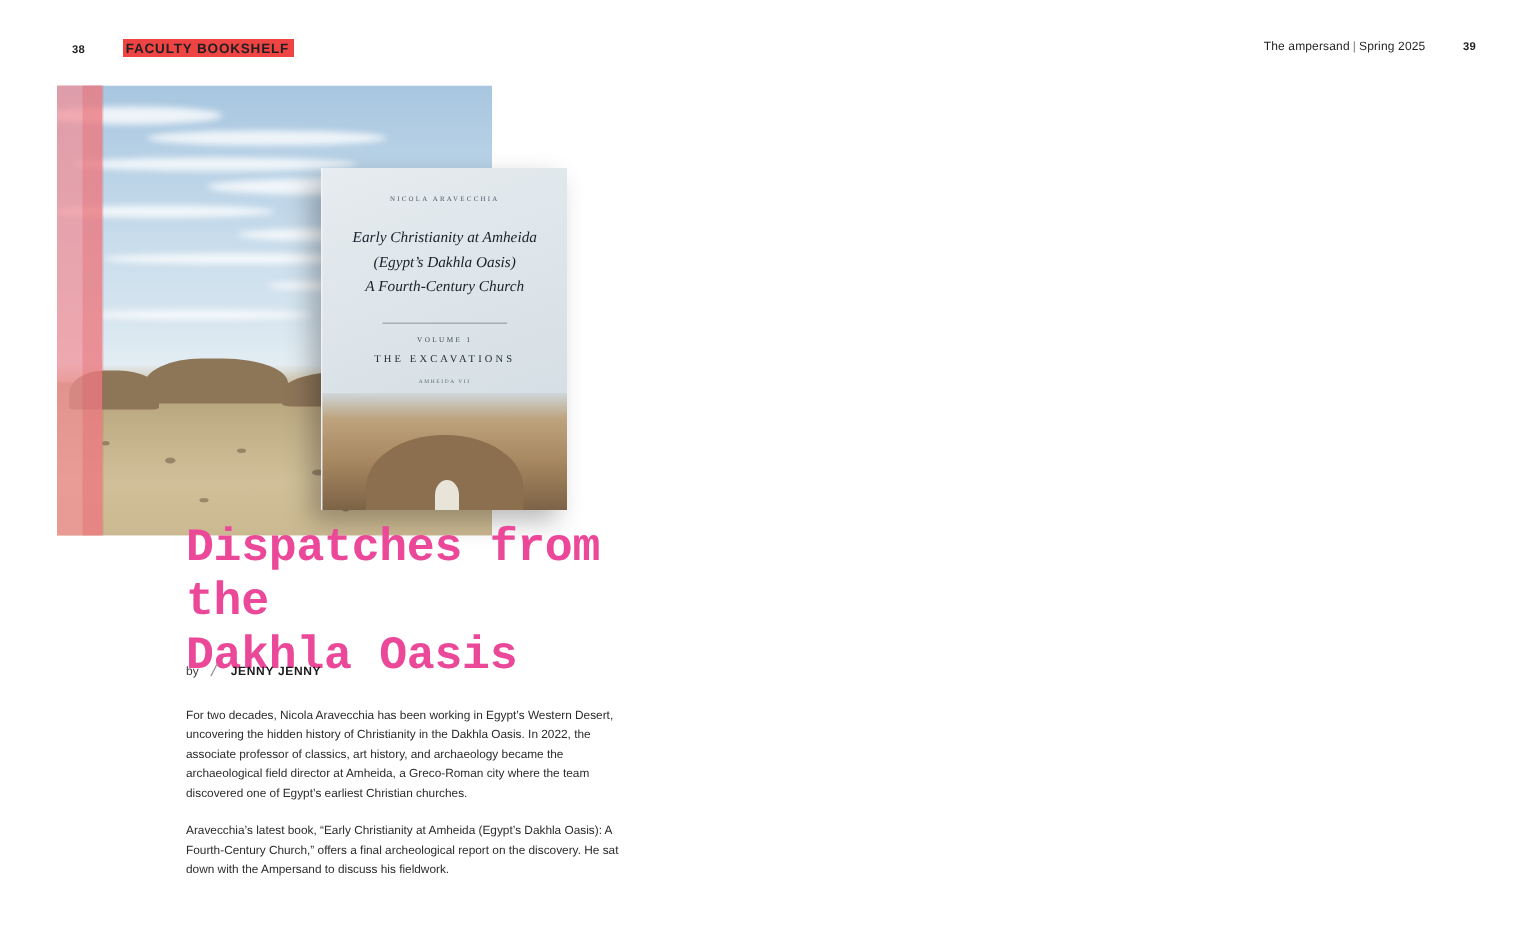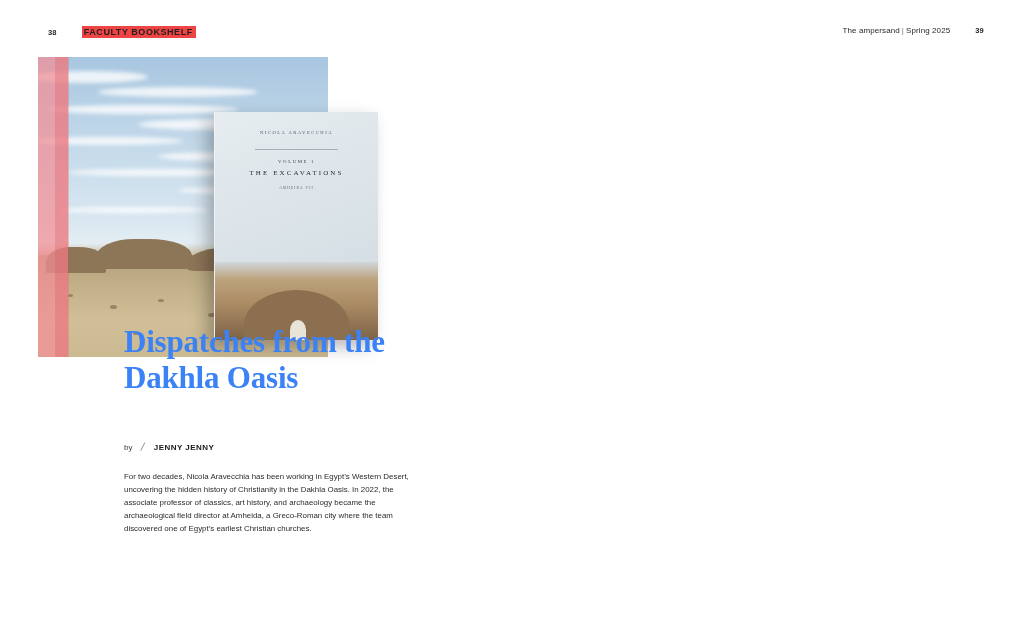--- a/index.html
+++ b/index.html
@@ -97,23 +97,23 @@
     position:absolute; left:18%; bottom:0; width:64%; height:50px;
     background:#8b6f4e; border-radius: 50% 50% 0 0 / 70% 70% 0 0;
   }
   .book-door {
     position:absolute; left:46%; bottom:0; width:16px; height:20px;
     background:#e8e4d8; border-radius: 50% 50% 0 0;
   }
 
   
   .headline {
-    position:absolute; left:124px; top:324px; width:330px;
-    font-family:Liberation Serif, serif;
-    font-size: 31px; line-height: 1.16; color:#3b82f6; letter-spacing:-.2px;
+    position:absolute; left:124px; top:348px; width:330px;
+    font-family:Liberation Mono, monospace;
+    font-size: 31px; line-height: 1.16; color:#ec4899; letter-spacing:-.2px;
   }
   .deck {
     position:absolute; left:124px; top:396px; width:312px;
     font-size: 8.4px; line-height: 1.62; color:#1c8f88; font-weight:600;
   }
   .byline { position:absolute; left:124px; top:440px; display:flex; align-items:center; gap:9px; }
   .byline .by { font-size:8px; color:#3c3c3c; }
   .byline .slash { color:#9a9a9a; font-size:12px; transform: rotate(12deg); }
   .byline .name { font-size:8px; font-weight:700; color:#1a1a1a; letter-spacing:.45px; }
 
@@ -170,40 +170,46 @@
     <div class="pinkbar"></div>
     <div class="pinkbar2"></div>
 
     <div class="book">
       <div class="book-photo">
         <div class="book-mound"></div>
         <div class="book-door"></div>
       </div>
       <div class="book-inner">
         <div class="book-author">Nicola Aravecchia</div>
+        <div class="book-title">
+          <div>Early Christianity at Amheida</div>
+          <div>(Egypt’s Dakhla Oasis)</div>
+          <div>A Fourth-Century Church</div>
+        </div>
         <div class="book-rule"></div>
         <div class="book-vol">Volume 1</div>
         <div class="book-sub">The Excavations</div>
         <div class="book-series">Amheida VII</div>
       </div>
     </div>
 
     <h1 class="headline">
       <div>Dispatches from the</div>
       <div>Dakhla Oasis</div>
     </h1>
 
     <div class="byline">
       <span class="by">by</span>
       <span class="slash">/</span>
       <span class="name">JENNY JENNY</span>
     </div>
 
     <div class="lead">
       <p>For two decades, Nicola Aravecchia has been working in Egypt’s Western Desert, uncovering the hidden history of Christianity in the Dakhla Oasis. In 2022, the associate professor of classics, art history, and archaeology became the archaeological field director at Amheida, a Greco-Roman city where the team discovered one of Egypt’s earliest Christian churches.</p>
+      <p>Aravecchia’s latest book, “Early Christianity at Amheida (Egypt’s Dakhla Oasis): A Fourth-Century Church,” offers a final archeological report on the discovery. He sat down with the Ampersand to discuss his fieldwork.</p>
     </div>
   </div>
 
   <div class="right-page">
 
     
 
     
 
     

